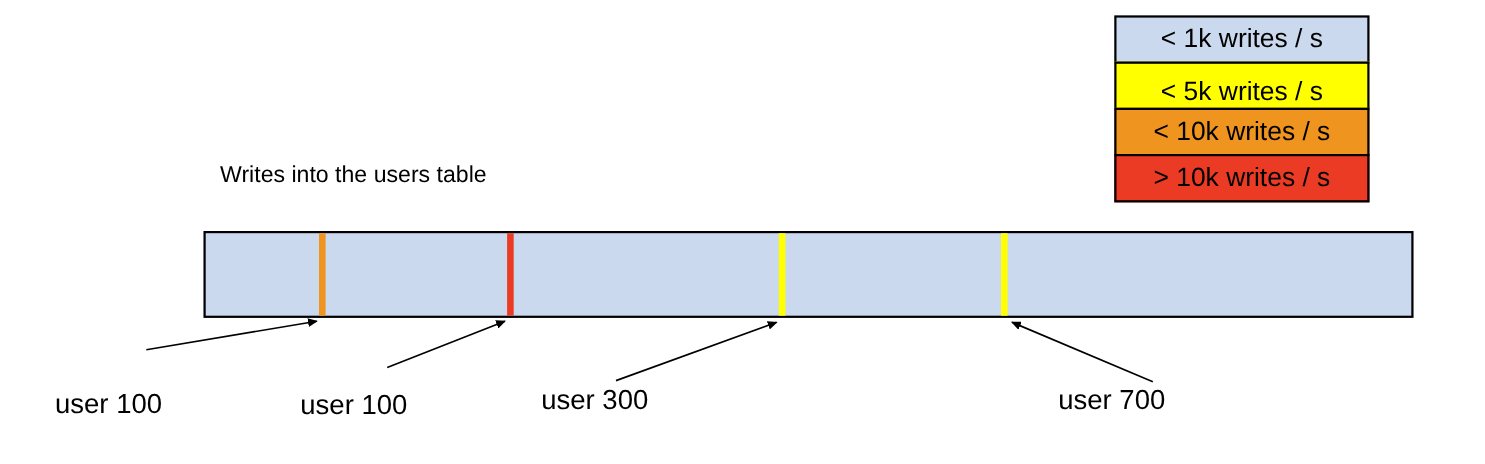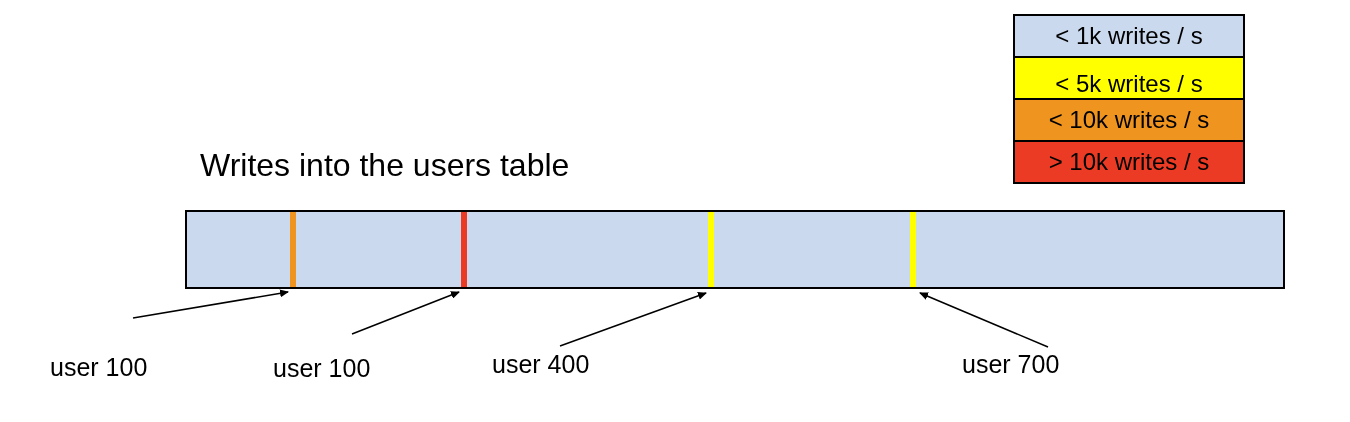--- a/index.html
+++ b/index.html
@@ -12,21 +12,21 @@
     position: relative;
     width: 1350px;
     height: 422px;
     background: #ffffff;
     overflow: hidden;
   }
   .title {
     position: absolute;
     left: 200px;
     top: 147px;
-    font-size: 32px;
+    font-size: 21px;
     color: #000000;
     white-space: nowrap;
   }
   
   .legend {
     position: absolute;
     left: 1013px;
     top: 14px;
     width: 184px;
   }
@@ -127,16 +127,16 @@
       </marker>
     </defs>
     <line x1="133" y1="318" x2="288" y2="292" marker-end="url(#ah)"></line>
     <line x1="352" y1="334" x2="459" y2="292" marker-end="url(#ah)"></line>
     <line x1="560" y1="346" x2="706" y2="293" marker-end="url(#ah)"></line>
     <line x1="1048" y1="347" x2="920" y2="293" marker-end="url(#ah)"></line>
   </svg>
 
   <div class="user-label user-label-1">user 100</div>
   <div class="user-label user-label-2">user 100</div>
-  <div class="user-label user-label-3">user 400</div>
+  <div class="user-label user-label-3">user 300</div>
   <div class="user-label user-label-4">user 700</div>
 
 </div>
 
 </body></html>

